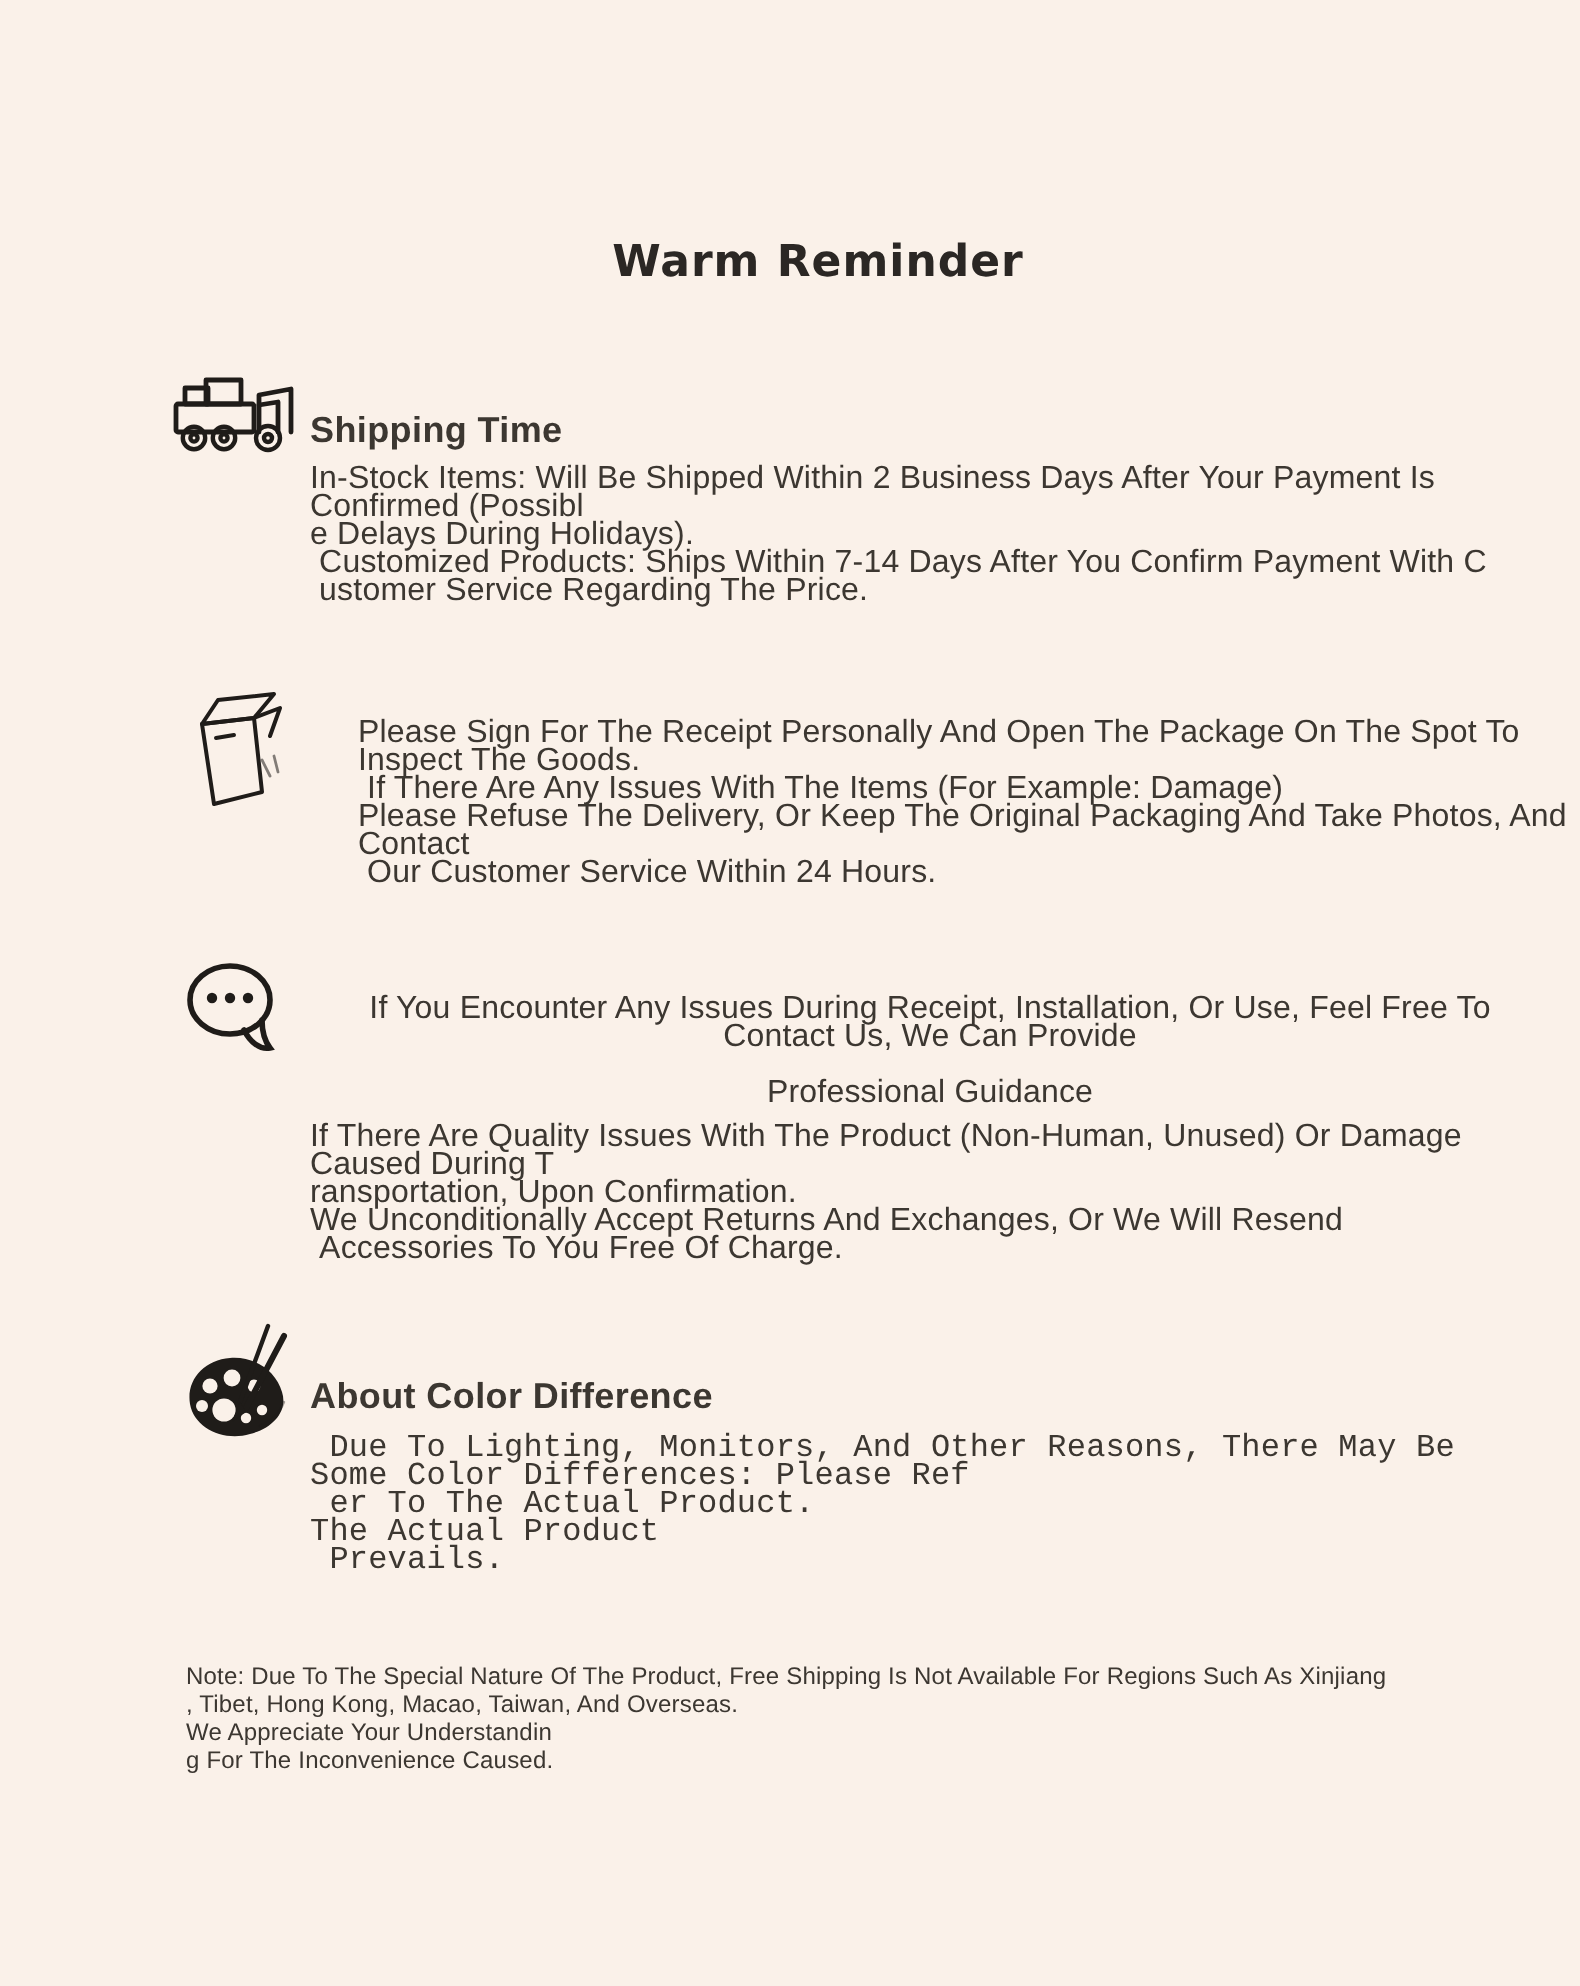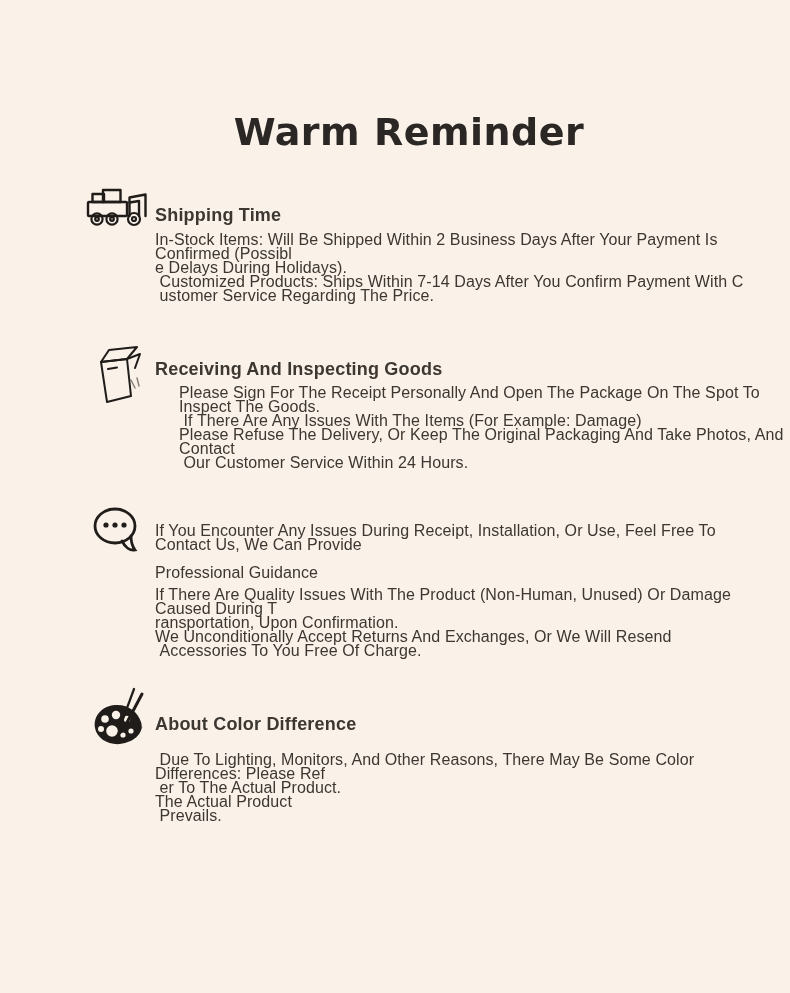--- a/index.html
+++ b/index.html
@@ -9,21 +9,21 @@
     color: var(--text, #3c3731);
     font-family: "Liberation Sans", sans-serif;
     overflow: hidden;
   }
   .title {
     margin-left: 28px;
     padding-top: 110px;
     text-align: center;
     font-family: "DejaVu Sans", sans-serif;
     font-weight: bold;
-    font-size: 38px;
+    font-size: 22px;
     line-height: 44px;
     letter-spacing: 0.5px;
     color: var(--title, #2b2724);
   }
   .sections { margin-left: 86px; }
   .section { position: relative; padding-left: 69px; }
   .s1 { margin-top: 52px; }
   .s2 { margin-top: 57px; }
   .s3 { margin-top: 54px; }
   .s4 { margin-top: 57px; }
@@ -37,23 +37,23 @@
   .p {
     font-size: 16px;
     line-height: 14px;
     letter-spacing: 0.1px;
     white-space: pre-wrap;
     width: 620px;
     color: var(--text, #3c3731);
   }
   .s1 .p { margin-top: 9px; }
   .s2 .p { margin-top: 8px; margin-left: 24px; }
-  .s3 .p1 { margin-top: 15px; }
+  .s3 .p1 { margin-top: 15px; text-align: center; }
   .s3 .p2 { margin-top: 8px; }
-  .s4 .p { margin-top: 20px; }
+  .s4 .p { margin-top: 10px; font-family: Liberation Mono, monospace; }
   .icon-box { position: absolute; display: block; color: var(--ink, #1f1c19); }
   .icon-box svg { width: 100%; height: 100%; display: block; }
   .i1 { left: 0;   top: -19px; width: 62px; height: 40px; }
   .i2 { left: 9px; top: -16px; width: 50px; height: 66px; }
   .i3 { left: 7px; top: -18px; width: 48px; height: 48px; }
   .i4 { left: 4px; top: -30px; width: 56px; height: 62px; }
   .note {
     margin: 44px 0 0 93px;
     font-size: 12px;
     line-height: 14px;
@@ -104,21 +104,20 @@
         <svg viewBox="0 0 50 66" aria-hidden="true">
           <g fill="none" stroke="currentColor" stroke-width="2" stroke-linejoin="round" stroke-linecap="round">
             <path d="M6 18 L32 15 L36 52 L12 58 Z"></path>
             <path d="M6 18 L14 6 L42 3 L32 15 Z"></path>
             <path d="M32 15 L45 10 L40 24"></path>
             <path d="M13 25 L22 23.5"></path>
             <path d="M36 36 L40 44 M42 34 L44 42" stroke-width="1.4" opacity="0.55"></path>
           </g>
         </svg>
       </span>
-      <h2 class="heading">Receiving And Inspecting Goods</h2>
       <div class="p">Please Sign For The Receipt Personally And Open The Package On The Spot To Inspect The Goods.
  If There Are Any Issues With The Items (For Example: Damage)
 Please Refuse The Delivery, Or Keep The Original Packaging And Take Photos, And Contact
  Our Customer Service Within 24 Hours.</div>
     </section>
 
     <section class="section s3">
       <span class="icon-box i3">
         <svg viewBox="0 0 48 48" aria-hidden="true">
           <g fill="none" stroke="currentColor" stroke-width="2.8" stroke-linecap="round">
@@ -164,14 +163,18 @@
       </span>
       <h2 class="heading">About Color Difference</h2>
       <div class="p"> Due To Lighting, Monitors, And Other Reasons, There May Be Some Color Differences: Please Ref
  er To The Actual Product.
 The Actual Product
  Prevails.</div>
     </section>
 
   </div>
 
+  <div class="note">Note: Due To The Special Nature Of The Product, Free Shipping Is Not Available For Regions Such As Xinjiang
+, Tibet, Hong Kong, Macao, Taiwan, And Overseas.
+We Appreciate Your Understandin
+g For The Inconvenience Caused.</div>
 
 </div>
 
 </body></html>

